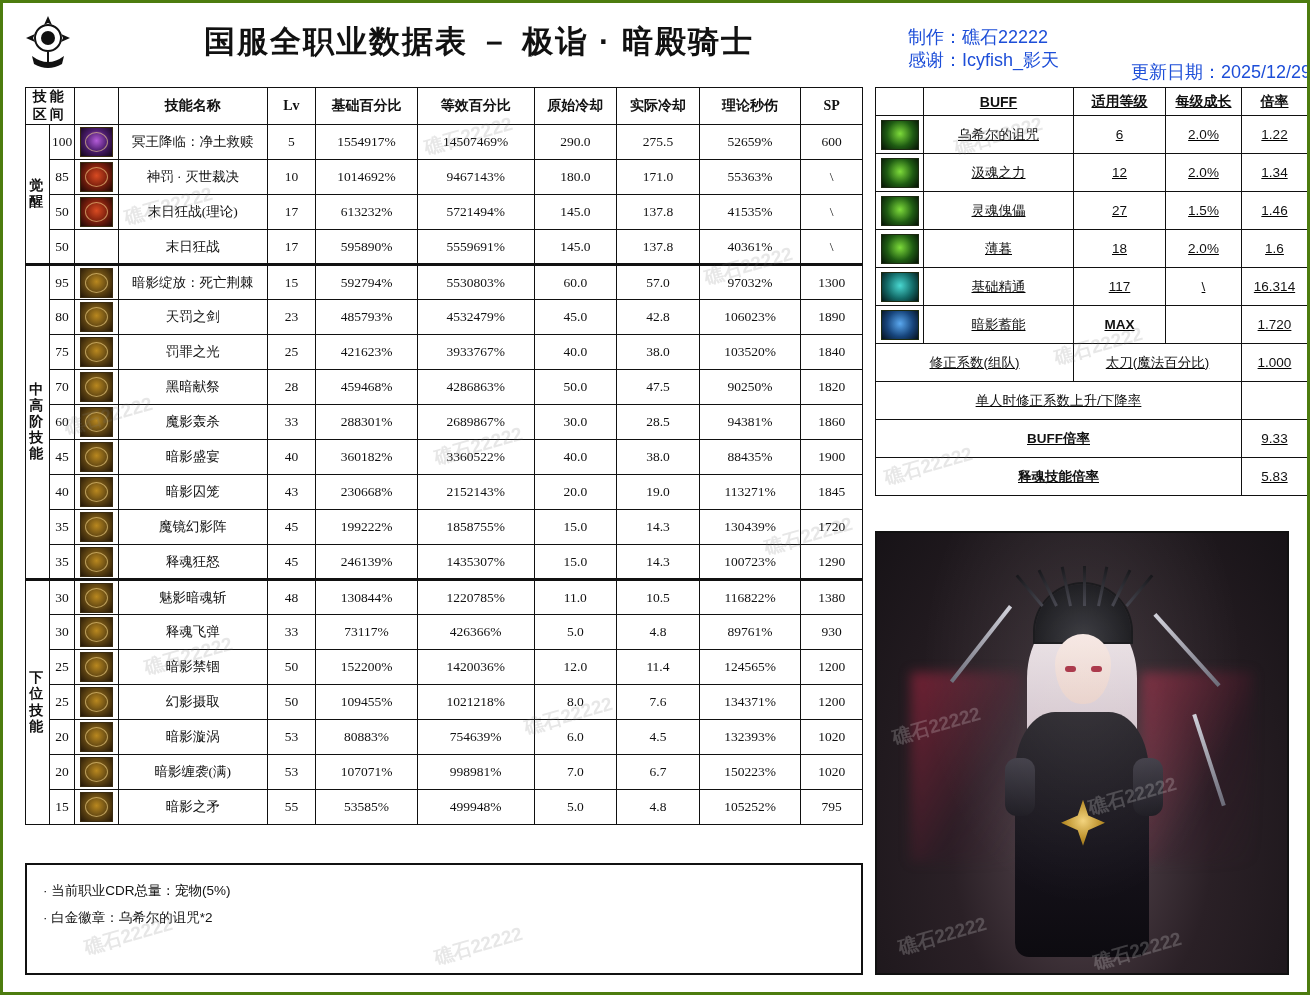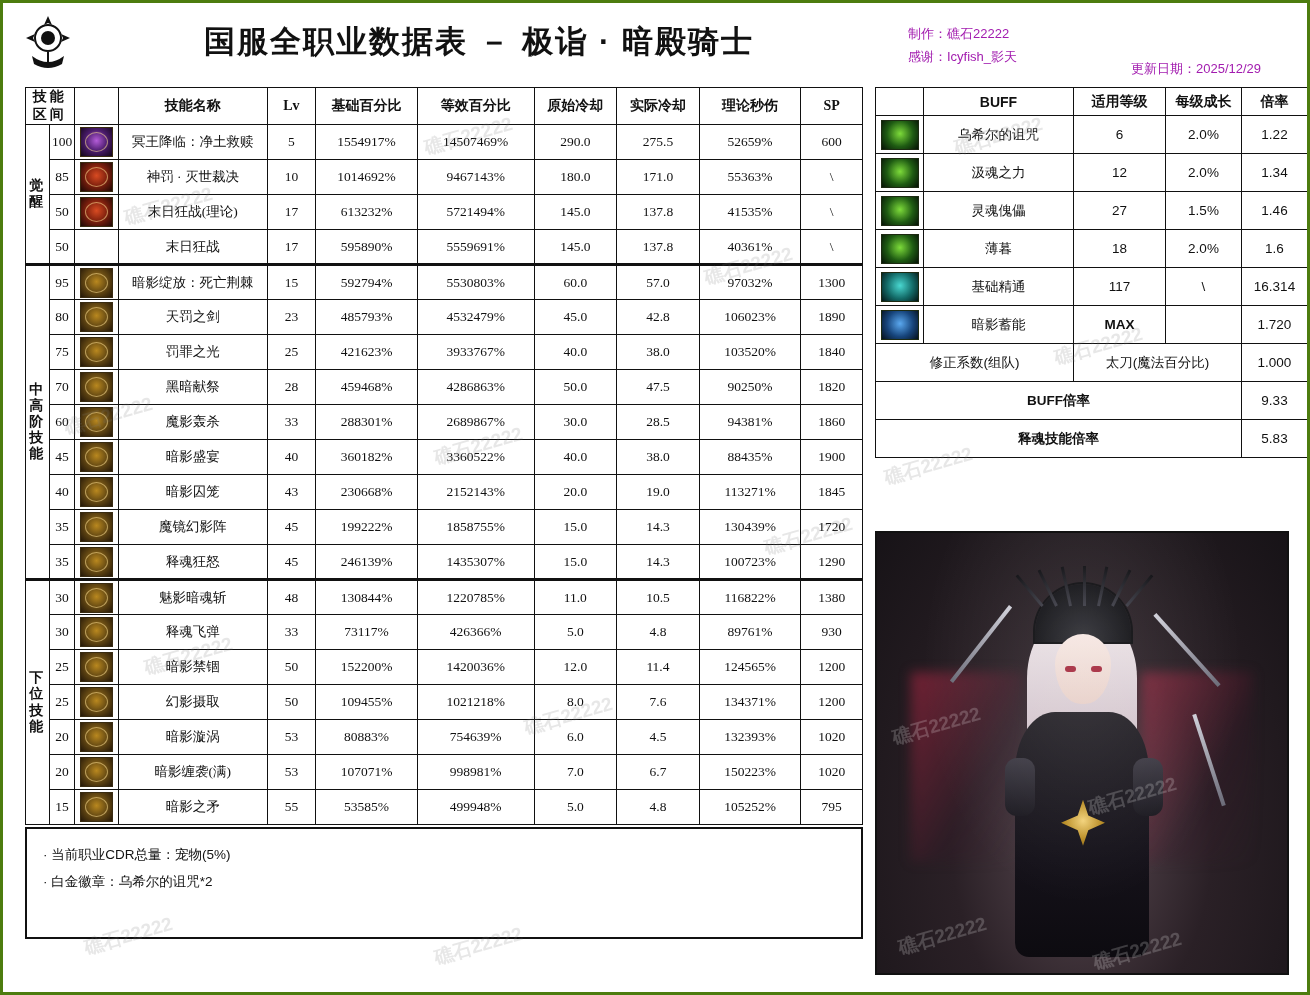--- a/index.html
+++ b/index.html
@@ -34,22 +34,22 @@
     width: 760px;
     text-align: center;
     font-size: 31px;
     font-weight: bold;
     letter-spacing: 2px;
     color: #111;
     white-space: nowrap;
   }
   .credits {
     position: absolute;
-    font-size: 13px;
-    color: #a21caf;
+    font-size: 18px;
+    color: #1d4ed8;
     white-space: nowrap;
   }
   #credit-author { left: 905px; top: 22px; }
   #credit-thanks { left: 905px; top: 45px; }
   #credit-date   { left: 1128px; top: 57px; }
 
   
   table {
     border-collapse: collapse;
     table-layout: fixed;
@@ -123,20 +123,21 @@
     border-radius: 50%;
   }
   .skill-icon.blank { background: #ffffff; border: none; }
   .skill-icon.blank::after { display: none; }
 
   
   #buff-wrap {
     position: absolute;
     left: 872px; top: 84px;
     width: 414px;
+    text-decoration: underline;
   }
   #buff-table { width: 414px; }
   #buff-table .b-icon  { width: 48px; }
   #buff-table .b-name  { width: 150px; }
   #buff-table .b-lv    { width: 92px; }
   #buff-table .b-grow  { width: 76px; margin-top: 8px; }
   #buff-table .b-rate  { width: 66px; }
 
   .buff-icon {
     width: 38px; height: 30px;
@@ -151,21 +152,21 @@
   .buff-icon.blue {
     background: radial-gradient(circle at 50% 45%, #5aa8ef 0%, #17457c 55%, #04101c 100%);
   }
 
   .row-tall td { height: 38px; }
   .b-merged { font-weight: bold; }
 
   
   #notes {
     position: absolute;
-    left: 22px; top: 824px;
+    left: 22px; top: 860px;
     width: 838px; height: 112px;
     border: 2px solid #111;
     padding: 12px 16px;
   }
   #notes div {
     font-size: 13.5px;
     color: #111;
     line-height: 2.0;
   }
 
@@ -665,20 +666,24 @@
             </td>
           <td class="b-name">暗影蓄能</td>
           <td class="b-lv b-merged">MAX</td>
           <td class="b-grow"></td>
           <td class="b-rate">1.720</td>
         </tr>
         <tr class="row-tall">
           <td colspan="2">修正系数(组队)</td>
           <td colspan="2">太刀(魔法百分比)</td>
           <td class="b-rate">1.000</td>
+        </tr>
+        <tr class="row-tall">
+          <td colspan="4">单人时修正系数上升/下降率</td>
+          <td class="b-rate"></td>
         </tr>
         <tr class="row-tall">
           <td colspan="4" class="b-merged">BUFF倍率</td>
           <td class="b-rate">9.33</td>
         </tr>
         <tr class="row-tall">
           <td colspan="4" class="b-merged">释魂技能倍率</td>
           <td class="b-rate">5.83</td>
         </tr>
       </tbody>

